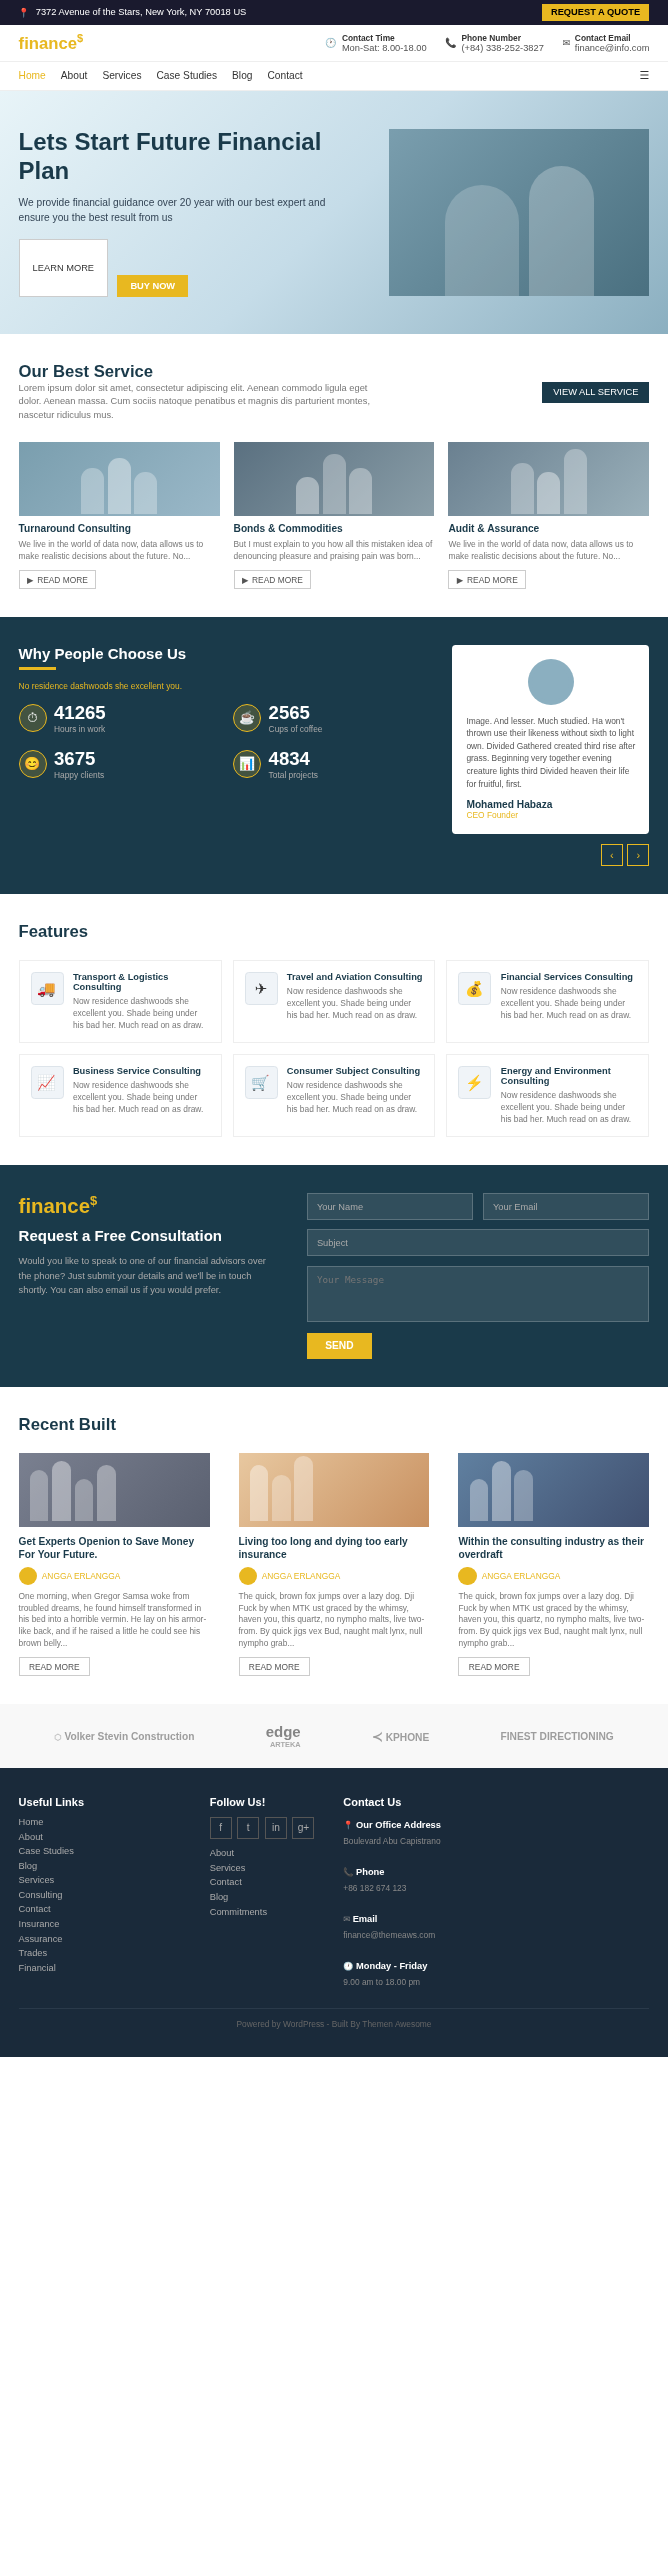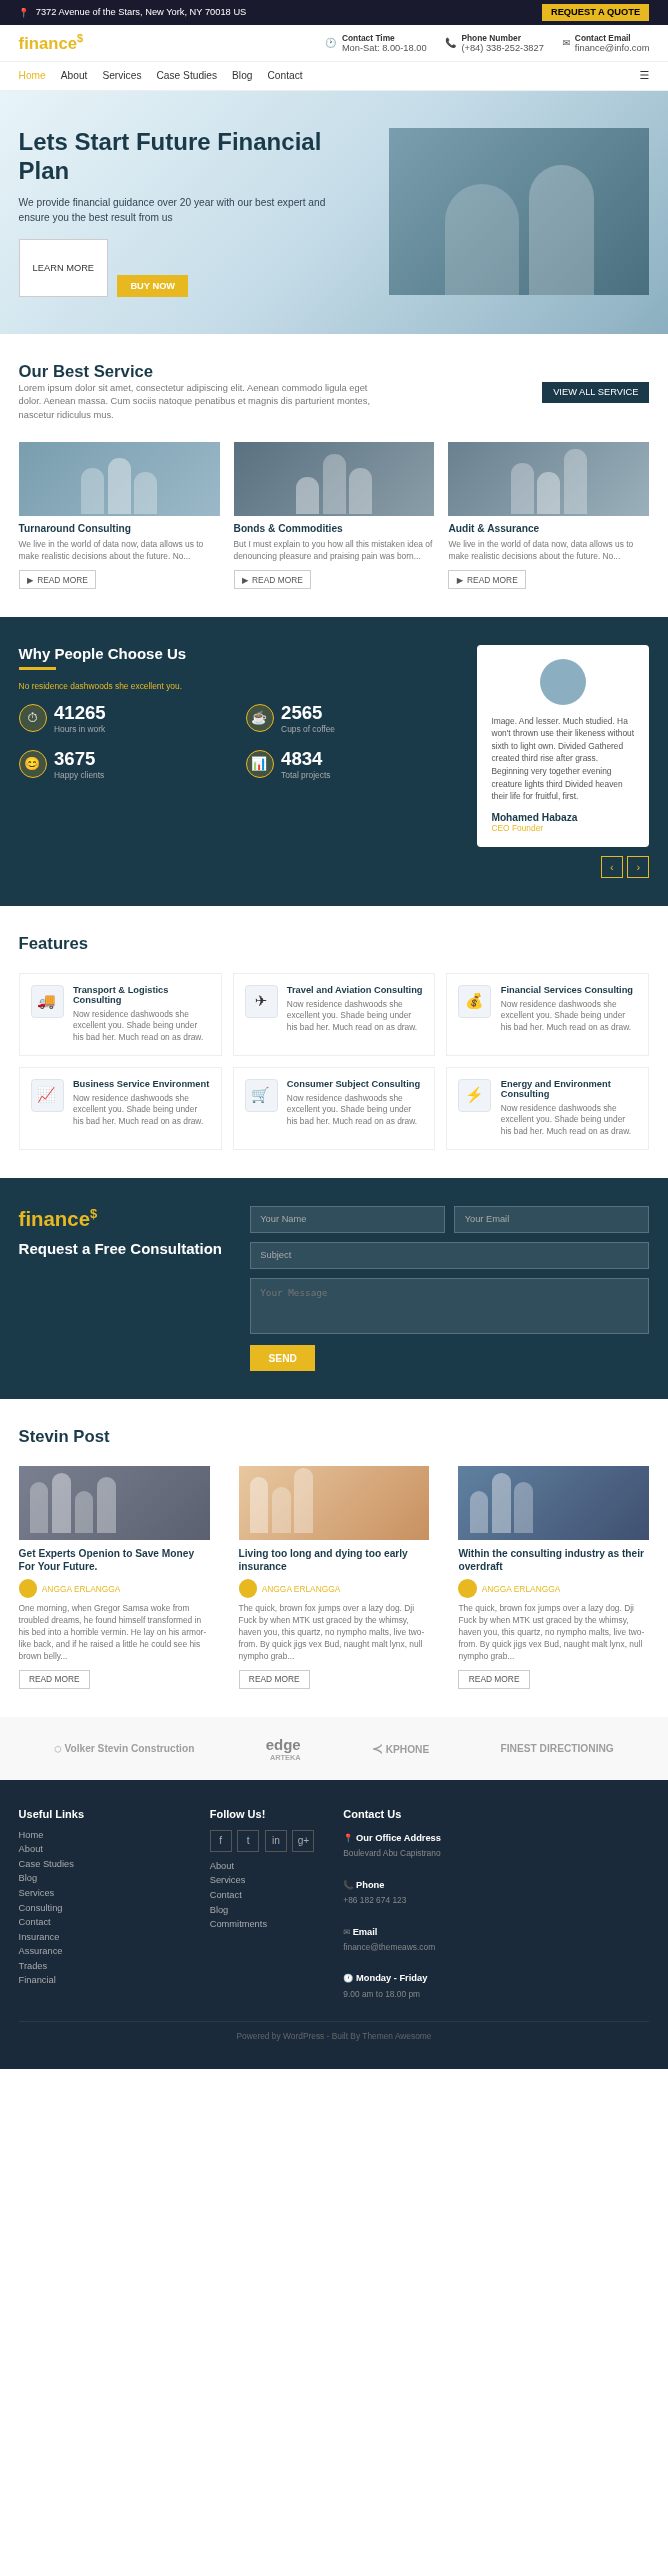--- a/index.html
+++ b/index.html
@@ -18,21 +18,21 @@
     .header-info-item { display: flex; align-items: center; gap: 4.6px; }
     .header-info-item .label { color: #333; font-weight: bold; font-size: 8.4px; }
     
     
     .nav { background: #fff; padding: 7.4px 18.6px; display: flex; align-items: center; justify-content: space-between; border-bottom: 0.9px solid #eee; }
     .nav-links { display: flex; gap: 15px; font-size: 10.2px; }
     .nav-links a { text-decoration: none; color: #333; }
     .nav-links a.active { color: #e8b820; }
     
     
-    .hero { background: linear-gradient(135deg, #e8f4f8 0%, #c5dce8 50%, #8bafc0 100%); min-height: 186px; padding: 37px 18.6px; display: flex; justify-content: space-between; position: relative; overflow: hidden; }
+    .hero { background: linear-gradient(135deg, #e8f4f8 0%, #c5dce8 50%, #8bafc0 100%); min-height: 186px; padding: 37px 18.6px; display: flex; align-items: center; justify-content: space-between; position: relative; overflow: hidden; }
     .hero-text { max-width: 334px; z-index: 1; }
     .hero-text h1 { font-size: 24px; font-weight: bold; color: #1a3a4a; line-height: 1.2; margin-bottom: 9.3px; }
     .hero-text p { font-size: 10.2px; color: #345; margin-bottom: 14px; line-height: 1.5; }
     .hero-buttons { display: flex; gap: 9.3px; }
     .btn-learn { background: #fff; color: #333; border: 0.9px solid #ccc; padding: 5.6px 13px; font-size: 9.3px; cursor: pointer; }
     .btn-buy { background: #e8b820; color: #fff; border: none; padding: 5.6px 13px; font-size: 9.3px; cursor: pointer; font-weight: bold; margin-top: 36px; }
     .hero-image { width: 260px; height: 167px; background: linear-gradient(135deg, #8bafc0, #5a8090); display: flex; align-items: center; justify-content: center; overflow: hidden; position: relative; }
     .hero-img-placeholder { width: 100%; height: 100%; background: linear-gradient(135deg, #7a9eae 0%, #4a7080 100%); display: flex; align-items: center; justify-content: center; }
     
     
@@ -48,21 +48,21 @@
     .service-img-1 { background: linear-gradient(135deg, #7a9eae, #9ab8c8); }
     .service-img-2 { background: linear-gradient(135deg, #5a7080, #8a9ea8); }
     .service-img-3 { background: linear-gradient(135deg, #6a8090, #9ab0ba); }
     .service-card h4 { font-size: 10.2px; font-weight: bold; color: #1a3a4a; margin-bottom: 4.6px; }
     .service-card p { font-size: 8.4px; color: #777; line-height: 1.4; margin-bottom: 7.4px; }
     .btn-read-more { background: transparent; border: 0.9px solid #ccc; color: #555; padding: 3.7px 7.4px; font-size: 8.4px; cursor: pointer; display: flex; align-items: center; gap: 3.7px; }
     
     
     .why-section { background: #1a3a4a; padding: 28px 18.6px; color: #fff; display: flex; gap: 18.6px; }
     .why-left { flex: 1; }
-    .why-right { width: 172px; }
+    .why-right { width: 197px; }
     .why-title { font-size: 15px; font-weight: bold; margin-bottom: 4.6px; color: #fff; }
     .stats-grid { display: grid; grid-template-columns: 1fr 1fr; gap: 14px; margin-top: 9.3px; }
     .stat-item { display: flex; align-items: center; gap: 7.4px; }
     .stat-icon { width: 28px; height: 28px; background: rgba(232,184,32,0.2); border: 0.9px solid #e8b820; border-radius: 50%; display: flex; align-items: center; justify-content: center; font-size: 13px; flex-shrink: 0; }
     .stat-num { font-size: 18.6px; font-weight: bold; color: #fff; }
     .stat-label { font-size: 8.4px; color: #aaa; }
     .testimonial-card { background: #fff; color: #333; padding: 14px; border-radius: 3.7px; }
     .testimonial-img { width: 46px; height: 46px; background: #8bafc0; border-radius: 50%; margin: 0 auto 9.3px; display: flex; align-items: center; justify-content: center; }
     .testimonial-text { font-size: 8.4px; color: #555; line-height: 1.5; margin-bottom: 9.3px; }
     .testimonial-name { font-size: 10.2px; font-weight: bold; color: #1a3a4a; }
@@ -328,21 +328,21 @@
     <div class="feature-card">
       <div class="feature-icon">💰</div>
       <div>
         <div class="feature-title">Financial Services Consulting</div>
         <div class="feature-desc">Now residence dashwoods she excellent you. Shade being under his bad her. Much read on as draw.</div>
       </div>
     </div>
     <div class="feature-card">
       <div class="feature-icon">📈</div>
       <div>
-        <div class="feature-title">Business Service Environment</div>
+        <div class="feature-title">Business Service Consulting</div>
         <div class="feature-desc">Now residence dashwoods she excellent you. Shade being under his bad her. Much read on as draw.</div>
       </div>
     </div>
     <div class="feature-card">
       <div class="feature-icon">🛒</div>
       <div>
         <div class="feature-title">Consumer Subject Consulting</div>
         <div class="feature-desc">Now residence dashwoods she excellent you. Shade being under his bad her. Much read on as draw.</div>
       </div>
     </div>
@@ -353,36 +353,37 @@
         <div class="feature-desc">Now residence dashwoods she excellent you. Shade being under his bad her. Much read on as draw.</div>
       </div>
     </div>
   </div>
 </div>
 
 <div class="consult-section">
   <div class="consult-left">
     <div class="consult-logo">finance<sup style="font-size:13px;">$</sup></div>
     <div class="consult-title">Request a Free Consultation</div>
+    <p class="consult-desc">Would you like to speak to one of our financial advisors over the phone? Just submit your details and we'll be in touch shortly. You can also email us if you would prefer.</p>
   </div>
   <div class="consult-right">
     <div class="form-row">
       <input class="form-input" placeholder="Your Name" style="">
       <input class="form-input" placeholder="Your Email" style="">
     </div>
     <div class="form-row">
       <input class="form-input full-width" style="width: 100%;" placeholder="Subject">
     </div>
     <textarea class="form-textarea" placeholder="Your Message" style=""></textarea>
     <button class="btn-send">SEND</button>
   </div>
 </div>
 
 <div class="posts-section">
-  <div class="section-title">Stevin Post</div>
+  <div class="section-title">Recent Built</div>
   <div class="posts-grid">
     <div class="post-card">
       <div class="post-img post-img-1">
         <div style="display:flex;align-items:flex-end;height:74px;padding:4.6px 9.3px;">
           <div style="width:18.6px;height:51px;background:rgba(255,255,255,0.3);border-radius:9.3px 9.3px 0 0;margin:1.9px;"></div>
           <div style="width:18.6px;height:60px;background:rgba(255,255,255,0.4);border-radius:9.3px 9.3px 0 0;margin:1.9px;"></div>
           <div style="width:18.6px;height:42px;background:rgba(255,255,255,0.3);border-radius:9.3px 9.3px 0 0;margin:1.9px;"></div>
           <div style="width:18.6px;height:56px;background:rgba(255,255,255,0.35);border-radius:9.3px 9.3px 0 0;margin:1.9px;"></div>
         </div>
       </div>

